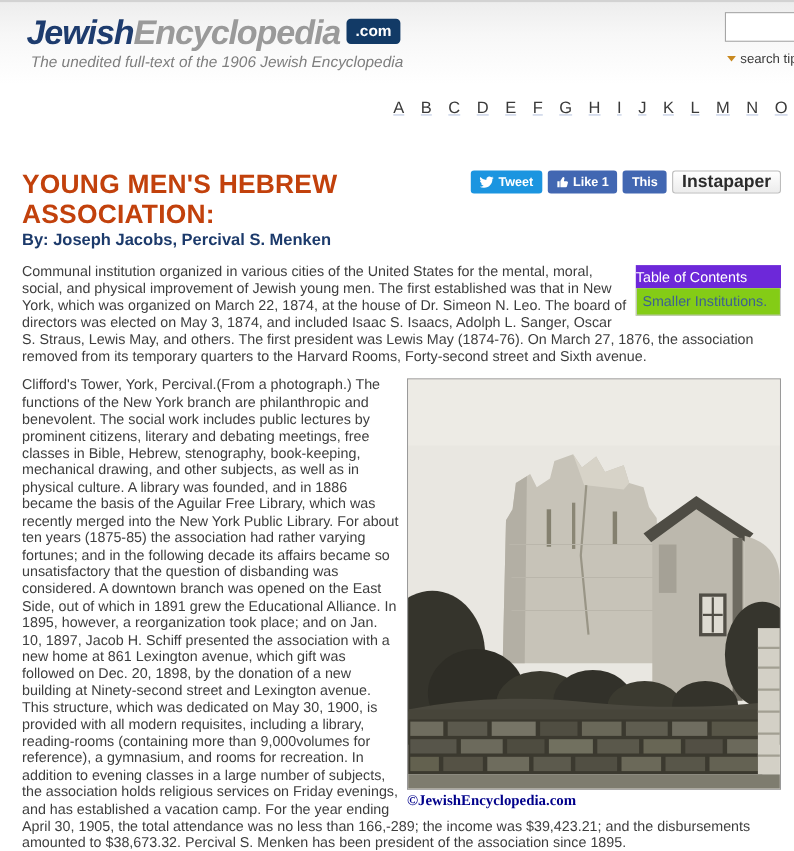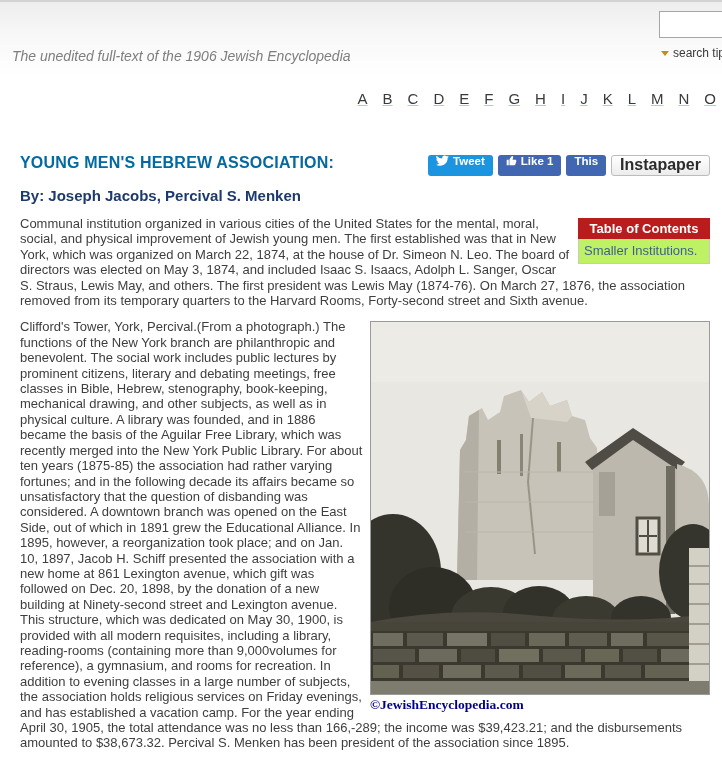--- a/index.html
+++ b/index.html
@@ -9,68 +9,71 @@
 
   
   .site-header { position:relative; height:76px;
     background:linear-gradient(180deg,#ededed 0%,#f7f7f7 40%,#ffffff 100%);
     border-top:2px solid #d2d2d2; }
   .logo { position:absolute; left:24px; top:10px; white-space:nowrap; cursor:pointer; }
   .logo-jewish { font:bold italic 31px "Liberation Sans",sans-serif; color:#1e3c6e; letter-spacing:-1px; }
   .logo-ency   { font:bold italic 31px "Liberation Sans",sans-serif; color:#9a9a9a; letter-spacing:-1px; }
   .logo-com { display:inline-block; background:#123a66; color:#fff; font:bold 14px "Liberation Sans",sans-serif;
     padding:3px 8px 4px; border-radius:4px; margin-left:6px; position:relative; top:-7px; }
-  .tagline { position:absolute; left:12px; top:46px; font:italic 14px "Liberation Sans",sans-serif; color:#7e7e7e;text-align:right; }
+  .tagline { position:absolute; left:28px; top:46px; font:italic 14px "Liberation Sans",sans-serif; color:#7e7e7e;text-align:right; }
   .search-input { position:absolute; left:659px; top:9px; width:120px; height:27px;
     border:1px solid #a6a6a6; background:#fff; font-size:13px; padding:0 4px; }
   .search-tips { position:absolute; left:661px; top:44px; font-size:12px; color:#3a3a3a;
     cursor:pointer; white-space:nowrap; }
   .tri { display:inline-block; width:0; height:0; border-left:4px solid transparent;
     border-right:4px solid transparent; border-top:5px solid #c8881e; margin-right:4px; position:relative; top:-1px; }
 
   
   .alpha { display:flex; justify-content:flex-end; gap:15px; padding:14px 6px 0 0; height:34px; }
   .alpha a { font-size:15px; color:#3a3a3a; text-decoration:underline;
     text-decoration-color:#b9c6e0; cursor:pointer; }
 
   
   main { padding:0 12px 0 20px; }
   .title-row { display:flex; align-items:flex-start; justify-content:space-between; margin-top:44px; }
-  h1.article-title { font-size:16px; font-weight:bold; color:#0369a1; letter-spacing:.2px; }
+  h1.article-title { font-size:24px; font-weight:bold; color:#c2410c; letter-spacing:.2px; }
   .social { display:flex; gap:5px; align-items:center; margin-top:1px; }
-  .btn { display:inline-flex; align-items:flex-start; gap:4px; height:21px; padding:0 8px;
+  .btn { display:inline-flex; align-items:center; gap:4px; height:21px; padding:0 8px;
     border-radius:3px; font-size:11.5px; font-weight:bold; color:#fff; cursor:pointer; white-space:nowrap; }
   .btn-tweet { background:#1b95e0; }
   .btn-fb { background:#4267b2; }
   .btn-instapaper { background:linear-gradient(#ffffff,#ececec); border:1px solid #bcbcbc;
     color:#2b2b2b; font-size:16px; }
   .btn svg { display:block; }
 
-  .byline { margin-top:11px; font-size:15px; font-weight:bold; color:#1c3a6b; cursor:pointer; }
+  .byline { font-size:15px; font-weight:bold; color:#1c3a6b; cursor:pointer; }
 
   .para { margin-top:12px; font-size:13px; line-height:15.4px; color:#3e3e3e; }
   .para2 { margin-top:11px; }
 
   
   .toc-box { float:right; width:132px; margin:2px 0 8px 8px; font-size:13px; }
-  .toc-header { background:#b91c1c; color:#fff; font-weight:bold; text-align:center; padding:3px 0; }
-  .toc-body { border:1px solid #c8c8c8; border-top:none; background:#bef264; padding:4px 5px; }
+  .toc-header { background:#6d28d9; color:#fff; font-weight:normal; padding:3px 0; }
+  .toc-body { border:1px solid #c8c8c8; border-top:none; background:#84cc16; padding:4px 5px; }
   .toc-body a { color:#3d6191; text-decoration:none; cursor:pointer; }
 
   
   .figure { float:right; width:340px; margin:2px 0 2px 7px; }
   .photo-frame { width:340px; height:374px; border:1px solid #9a9a9a; background:#e9e7e1; }
   .credit { font:bold 13.5px "Liberation Serif", serif; color:#00008b; margin-top:2px; }
 </style>
 </head>
 <body>
 
 <div class="page">
 
   <header class="site-header">
+    <div class="logo">
+      <span class="logo-jewish">Jewish</span><span class="logo-ency">Encyclopedia</span><span class="logo-com">.com</span>
+    </div>
     <div class="tagline">The unedited full-text of the 1906 Jewish Encyclopedia</div>
     <input class="search-input" type="text" value="" style="">
     <div class="search-tips">
       <span class="tri"></span><span>search tips</span>
     </div>
   </header>
 
   <nav class="alpha">
 
   <a>A</a>

